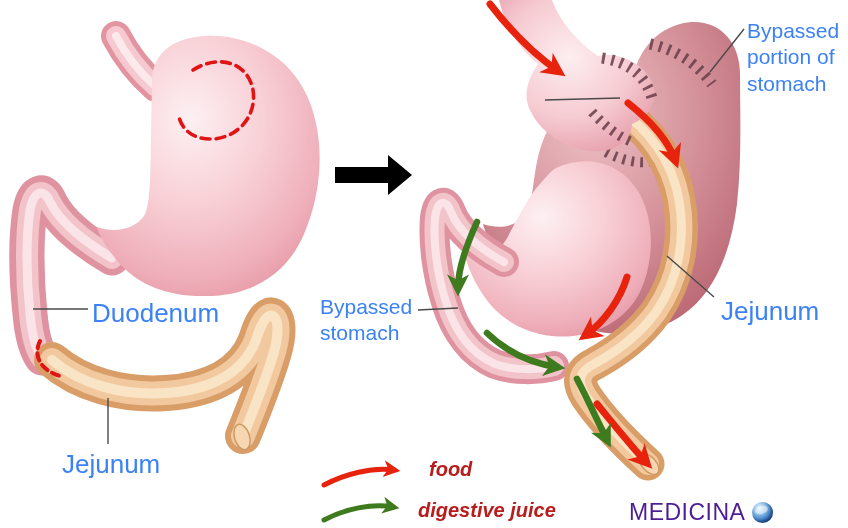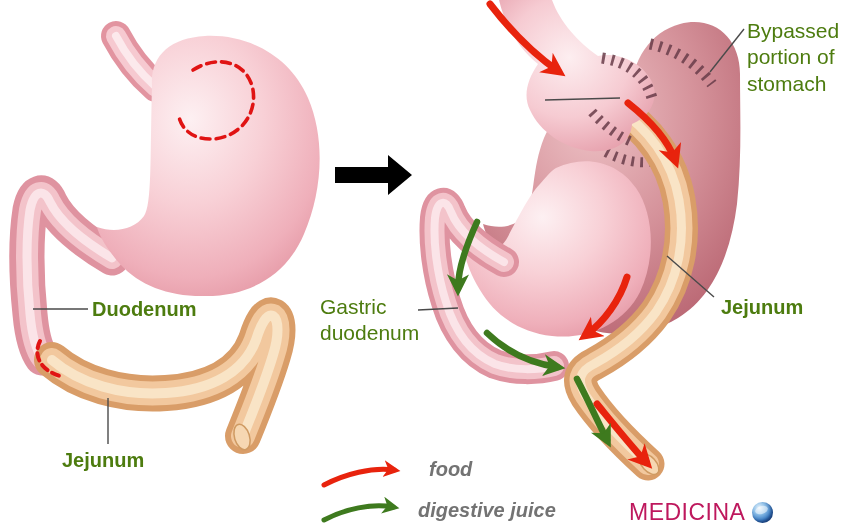--- a/index.html
+++ b/index.html
@@ -2,31 +2,31 @@
 <html><head>
 <meta charset="utf-8">
 <style>
   html,body { margin:0; padding:0; background:#fff; }
   .canvas {
     position:relative; width:848px; height:528px; background:#ffffff;
     overflow:hidden; font-family:"Liberation Sans", sans-serif;
   }
   svg.art { position:absolute; left:0; top:0; }
   .label {
-    position:absolute; color:#4d7c0f; font-size:21px; line-height:1.25;
+    position:absolute; color:#3b82f6; font-size:21px; line-height:1.25;
     white-space:normal;
   }
-  .label.big { font-size:20px;font-weight:bold; }
+  .label.big { font-size:26px; }
   .legend-label {
-    position:absolute; color:#737373; font-size:20px;
+    position:absolute; color:#b91c1c; font-size:20px;
     font-style:italic; font-weight:600;
   }
   .watermark {
     position:absolute; left:629px; top:499px; display:flex; align-items:center;
-    font-size:23px; color:#be185d; font-weight:400; letter-spacing:.5px;
+    font-size:23px; color:#4c1d95; font-weight:400; letter-spacing:.5px;
   }
   .globe {
     width:21px; height:21px; border-radius:50%; margin:0 1px; position:relative;
     background:radial-gradient(circle at 35% 28%, #eaf4fc 0%, #8fc0e8 30%, #3a7cc4 62%, #1c4f92 85%, #123a70 100%);
     box-shadow:inset -2px -2px 3px rgba(0,0,40,.35);
   }
   .globe::after {
     content:""; position:absolute; left:3px; top:4px; width:13px; height:8px;
     border-radius:50%; background:rgba(255,255,255,.5); transform:rotate(-18deg);
   }
@@ -158,21 +158,21 @@
     </g>
   </svg>
 
   <div class="label big" style="left:92px; top:297px;">Duodenum</div>
 
   <div class="label big" style="left:62px; top:448px;">Jejunum</div>
 
 
   <div class="label" style="left:747px; top:18px; width:100px;">Bypassed portion of stomach</div>
 
-  <div class="label" style="left:320px; top:294px; width:118px;">Gastric duodenum</div>
+  <div class="label" style="left:320px; top:294px; width:118px;">Bypassed stomach</div>
 
   <div class="label big" style="left:721px; top:295px;">Jejunum</div>
 
   <div class="legend-label" style="left:429px; top:458px;">food</div>
   <div class="legend-label" style="left:418px; top:499px;">digestive juice</div>
 
   <div class="watermark">
     <span>MEDICINA</span>
     <span style="width:6px;"></span>
     <span class="globe"></span>

